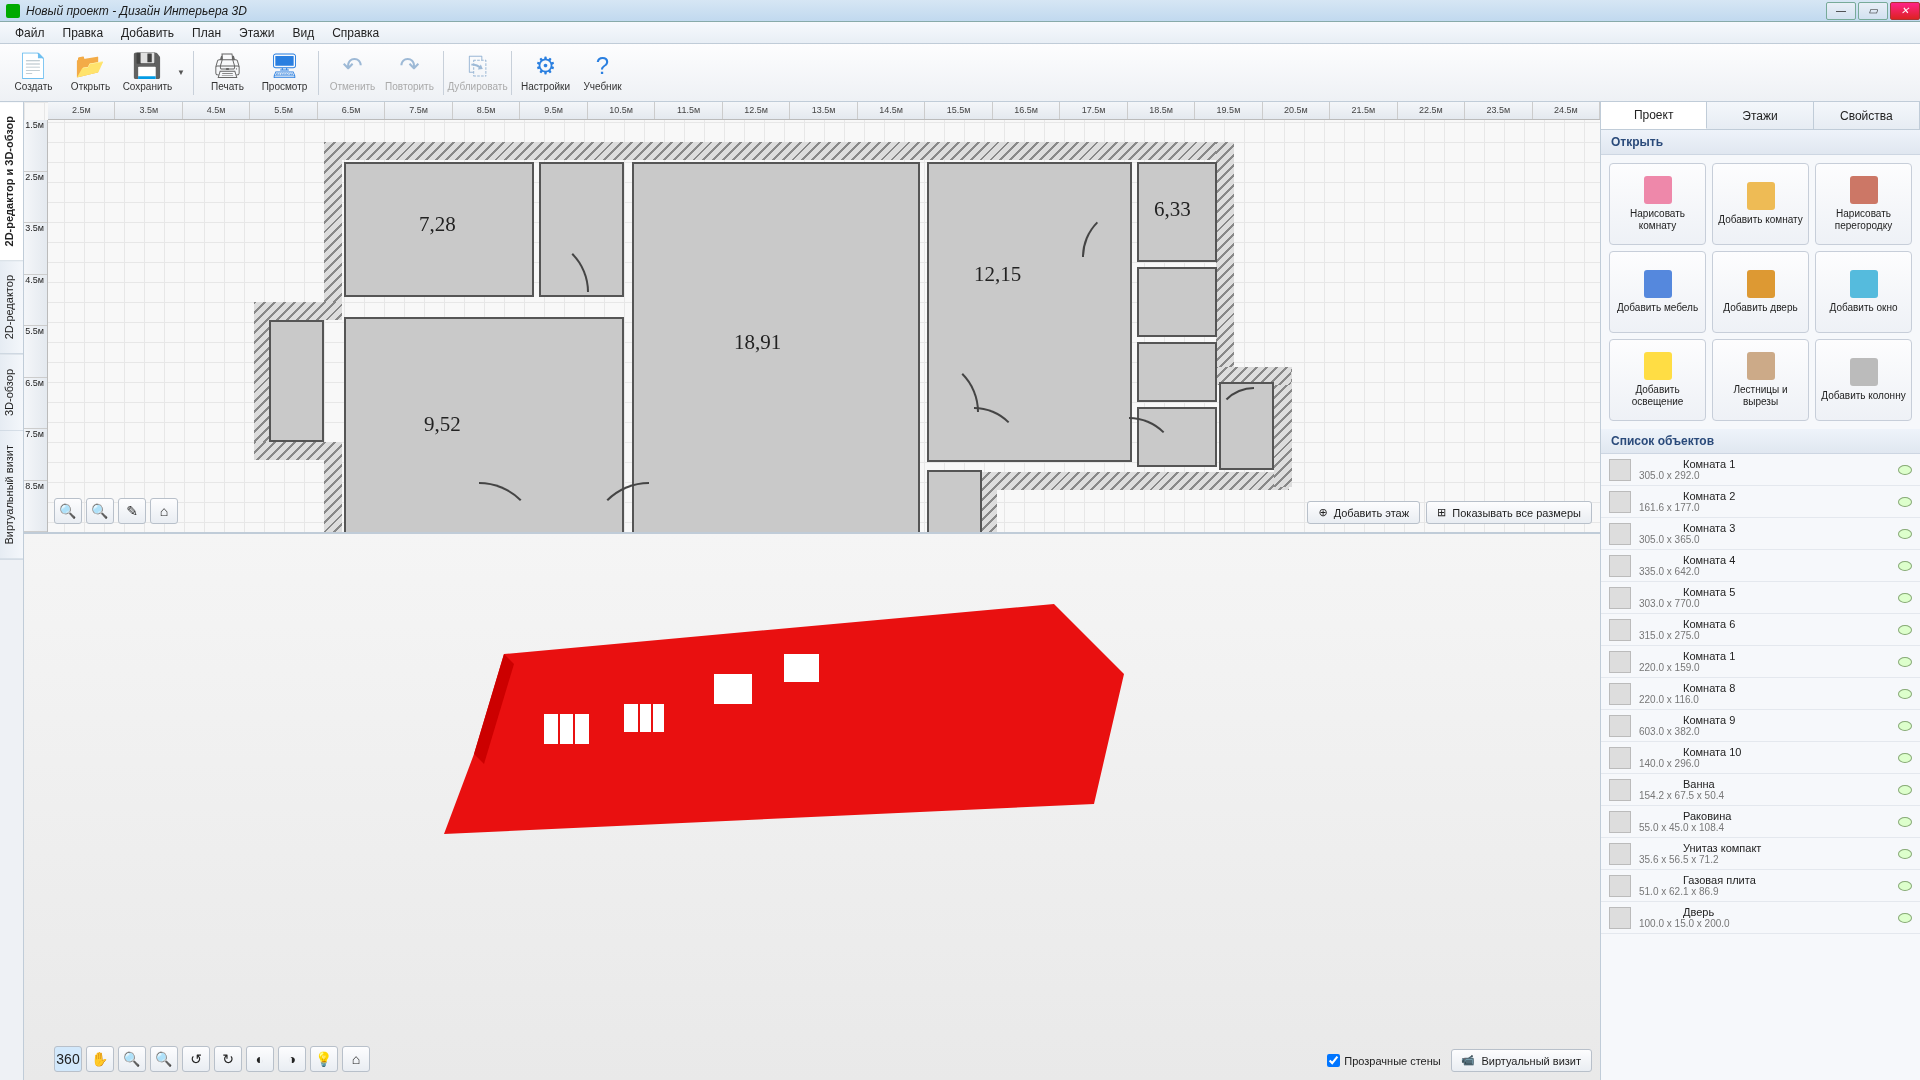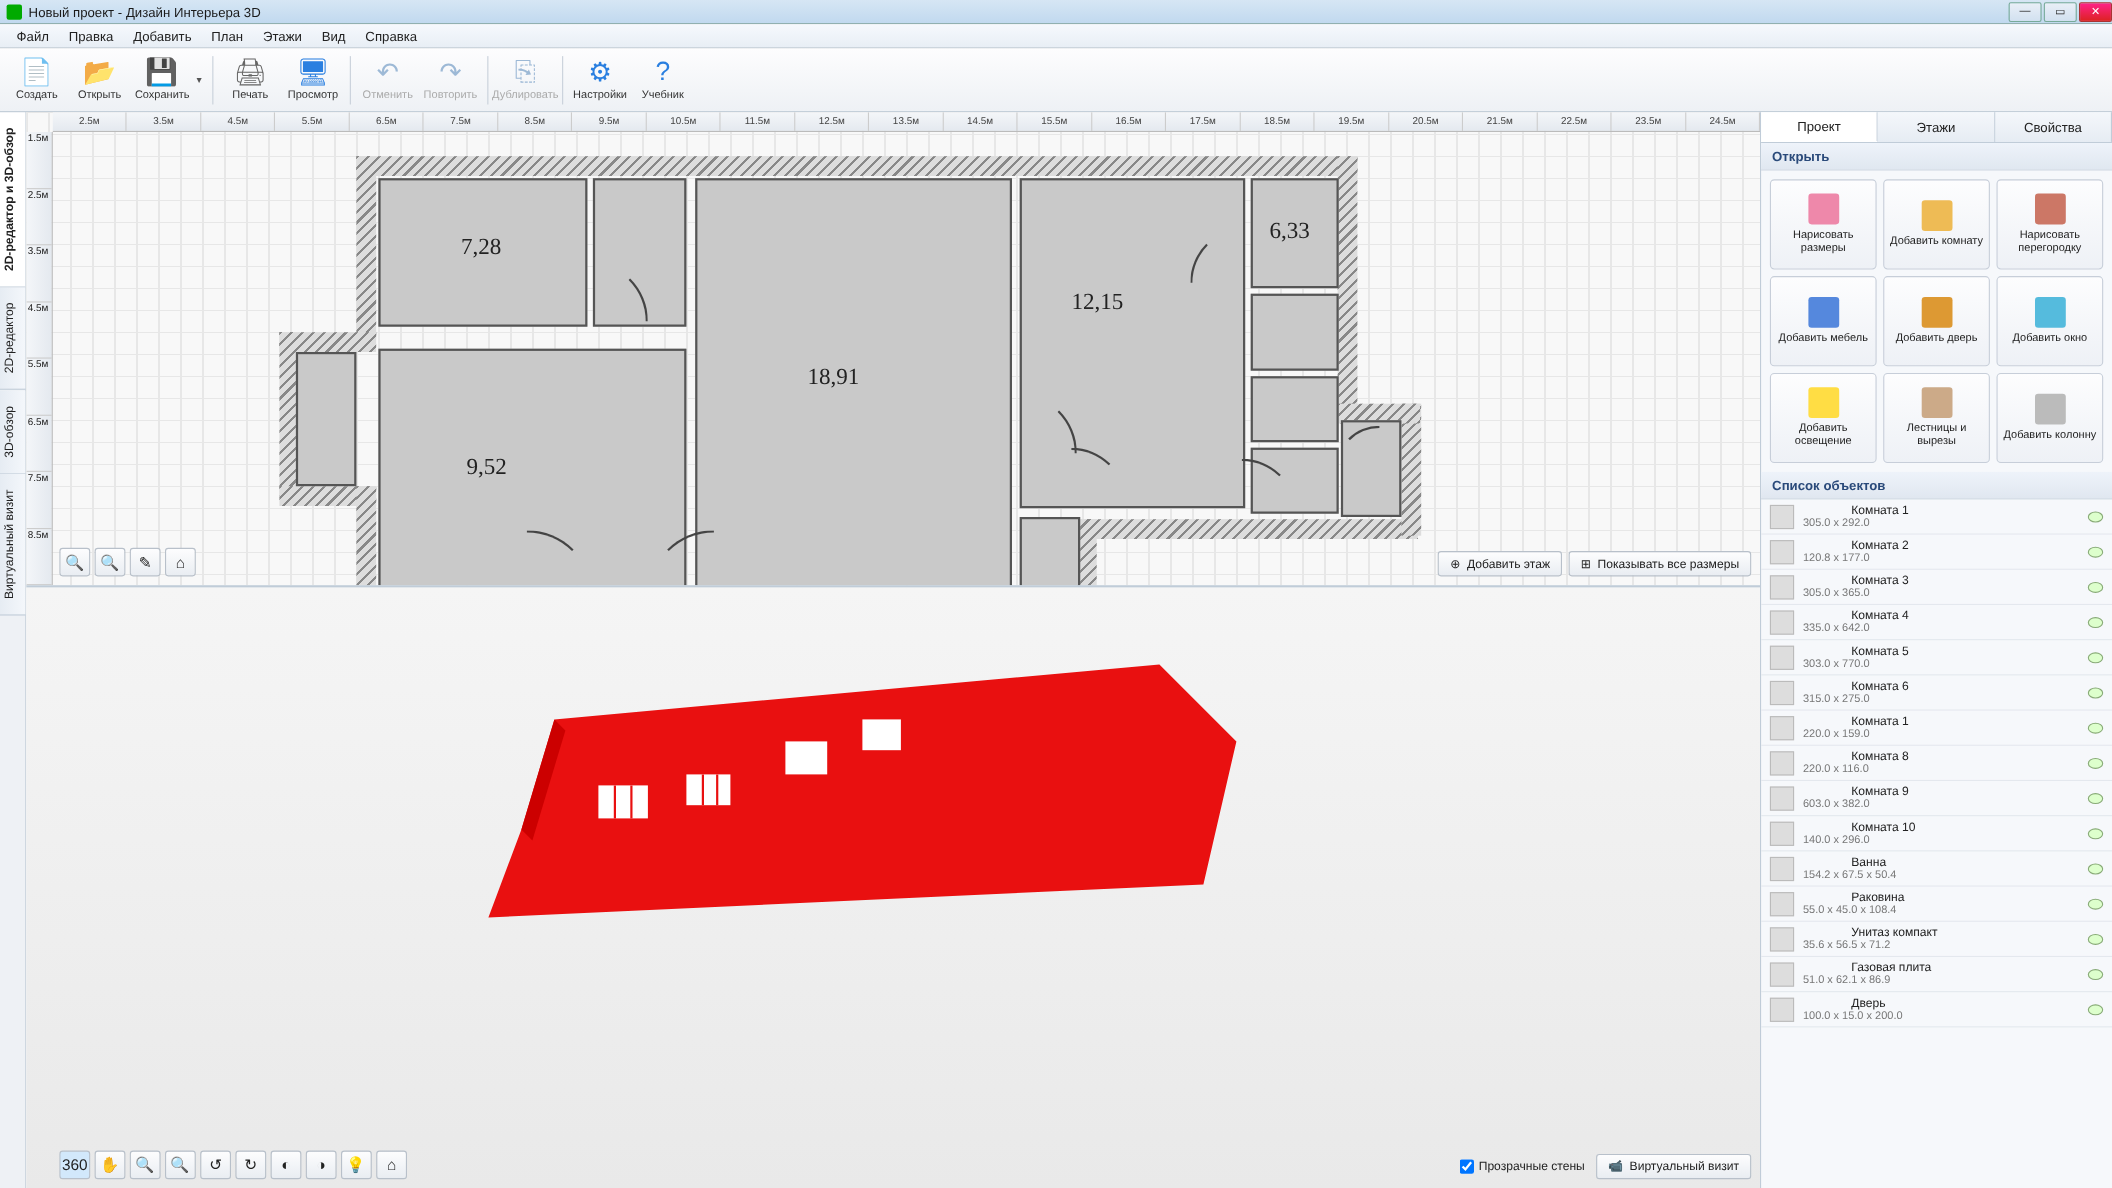--- a/index.html
+++ b/index.html
@@ -1,19 +1,19 @@
 <!DOCTYPE html>
 <html><head>
 <meta charset="utf-8">
 <style>
 * { margin:0; padding:0; box-sizing:border-box; font-family:"Segoe UI",Tahoma,sans-serif; }
 body { width:1920px; height:1080px; overflow:hidden; background:#e8e8e8; font-size:11px; color:#222; }
 
 
-.titlebar { height:22px; background:linear-gradient(#d6e6f4,#c1d9ef); display:flex; align-items:center; padding-left:6px; border-bottom:1px solid #8aa; }
+.titlebar { height:22px; background:linear-gradient(#d6e6f4,#c1d9ef); display:flex; align-items:center; padding-left:6px; border-bottom:1px solid #8aa;font-style:italic; }
 .titlebar .app-icon { width:14px; height:14px; background:#0a0; border-radius:2px; margin-right:6px; }
 .titlebar .title { flex:1; font-size:12px; color:#1a1a1a; }
 .winbtns { display:flex; }
 .winbtn { width:30px; height:18px; margin-left:2px; background:linear-gradient(#e9eff7,#d2e1f0); border:1px solid #7a9; display:flex; align-items:center; justify-content:center; border-radius:2px; font-size:10px; }
 .winbtn.close { background:linear-gradient(#f28,#d22); border-color:#a33; color:#fff; }
 
 
 .menubar { height:22px; background:linear-gradient(#f6f9fd,#e8eef5); display:flex; align-items:center; padding-left:6px; border-bottom:1px solid #c0ccd8; }
 .menuitem { padding:2px 9px; font-size:12px; cursor:default; }
 
@@ -334,21 +334,21 @@
   <div class="rpanel">
     <div class="rtabs" id="rtabs">
         <div class="rtab active">Проект</div>
         <div class="rtab">Этажи</div>
         <div class="rtab">Свойства</div>
       </div>
     <div class="section-hdr">Открыть</div>
     <div class="design-grid" id="dgrid">
         <div class="dbtn">
           <div class="dicon" style="background: rgb(238, 136, 170);"></div>
-          <span>Нарисовать размеры</span>
+          <span>Нарисовать комнату</span>
         </div>
         <div class="dbtn">
           <div class="dicon" style="background: rgb(238, 187, 85);"></div>
           <span>Добавить комнату</span>
         </div>
         <div class="dbtn">
           <div class="dicon" style="background: rgb(204, 119, 102);"></div>
           <span>Нарисовать перегородку</span>
         </div>
         <div class="dbtn">
@@ -383,21 +383,21 @@
           <div class="otext">
             <div class="oname">Комната 1</div>
             <div class="odim">305.0 x 292.0</div>
           </div>
           <div class="eye"></div>
         </div>
         <div class="objrow">
           <div class="oicon"></div>
           <div class="otext">
             <div class="oname">Комната 2</div>
-            <div class="odim">120.8 x 177.0</div>
+            <div class="odim">161.6 x 177.0</div>
           </div>
           <div class="eye"></div>
         </div>
         <div class="objrow">
           <div class="oicon"></div>
           <div class="otext">
             <div class="oname">Комната 3</div>
             <div class="odim">305.0 x 365.0</div>
           </div>
           <div class="eye"></div>

